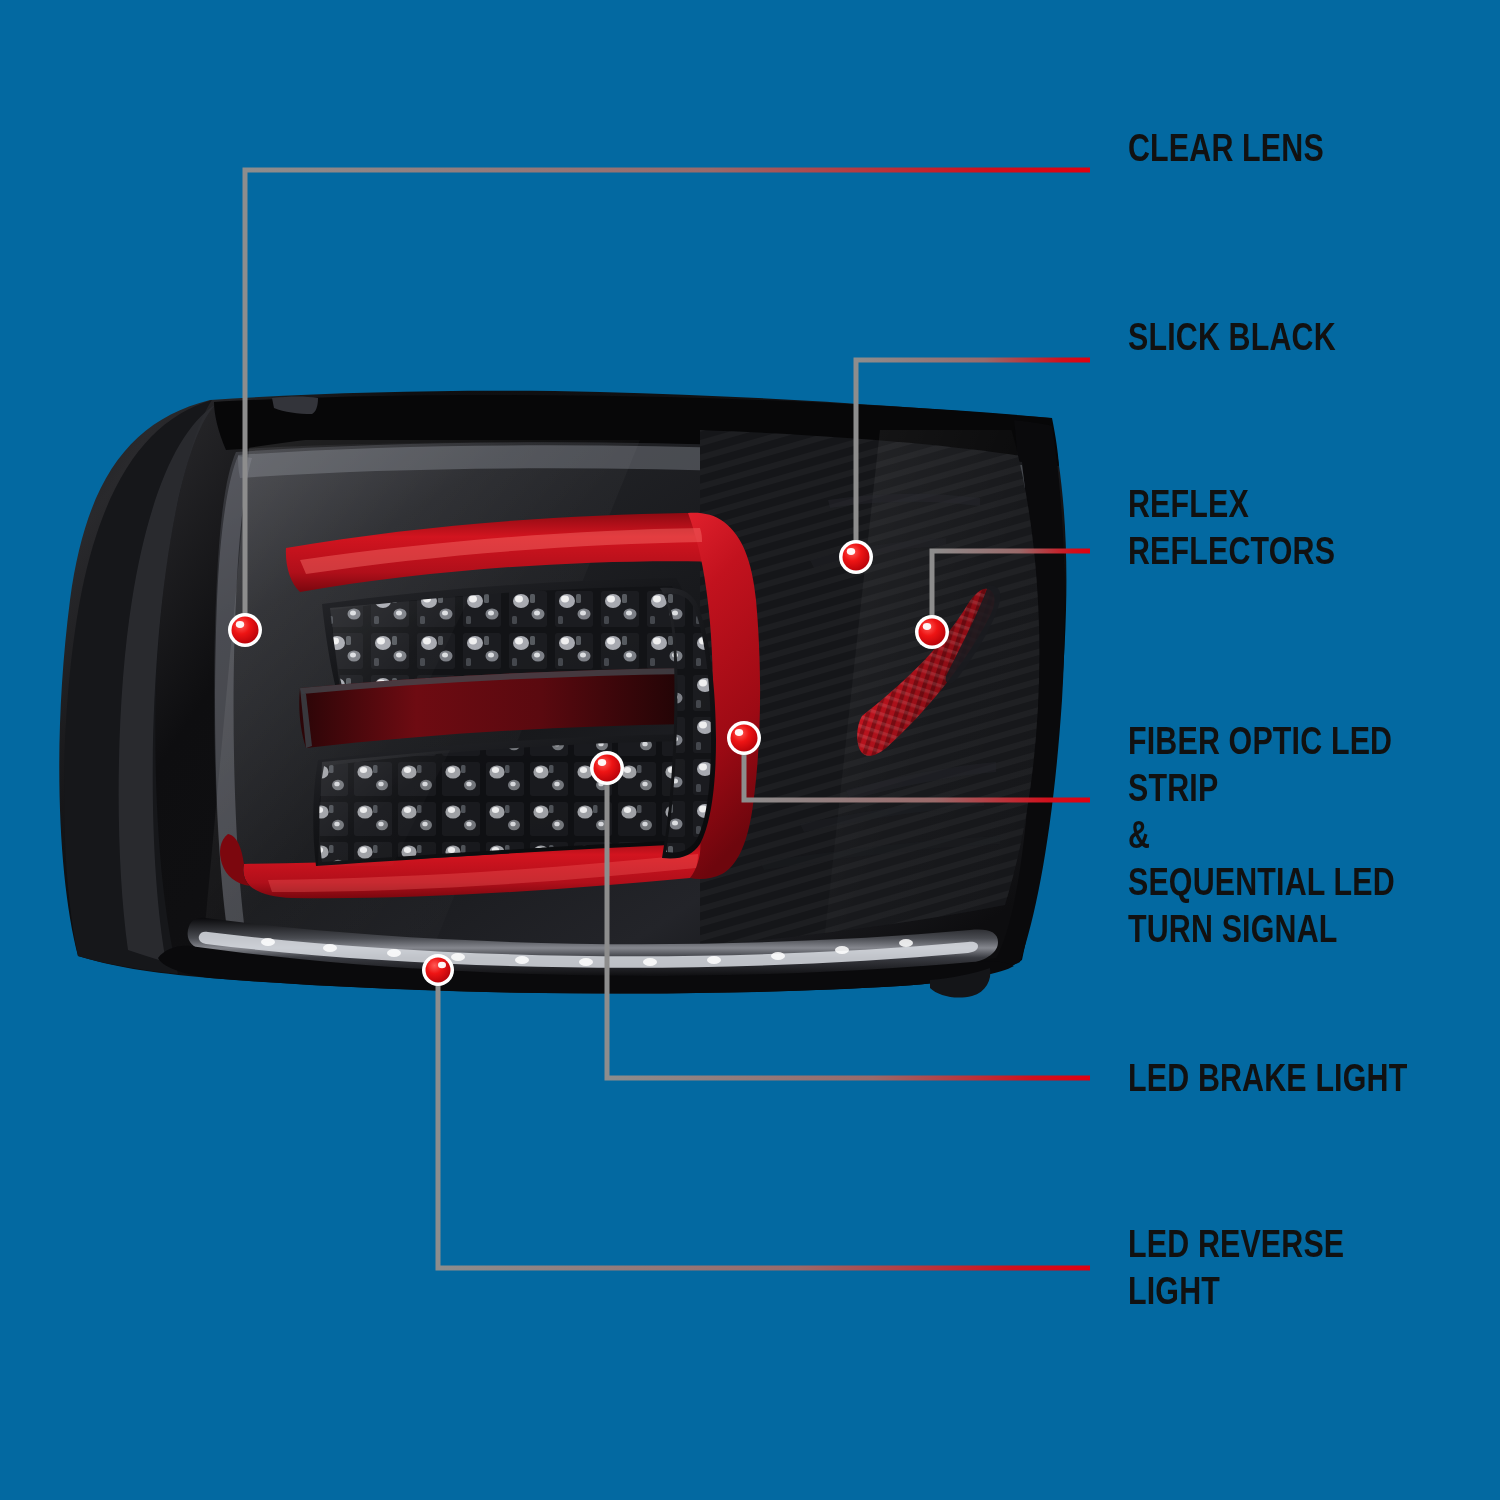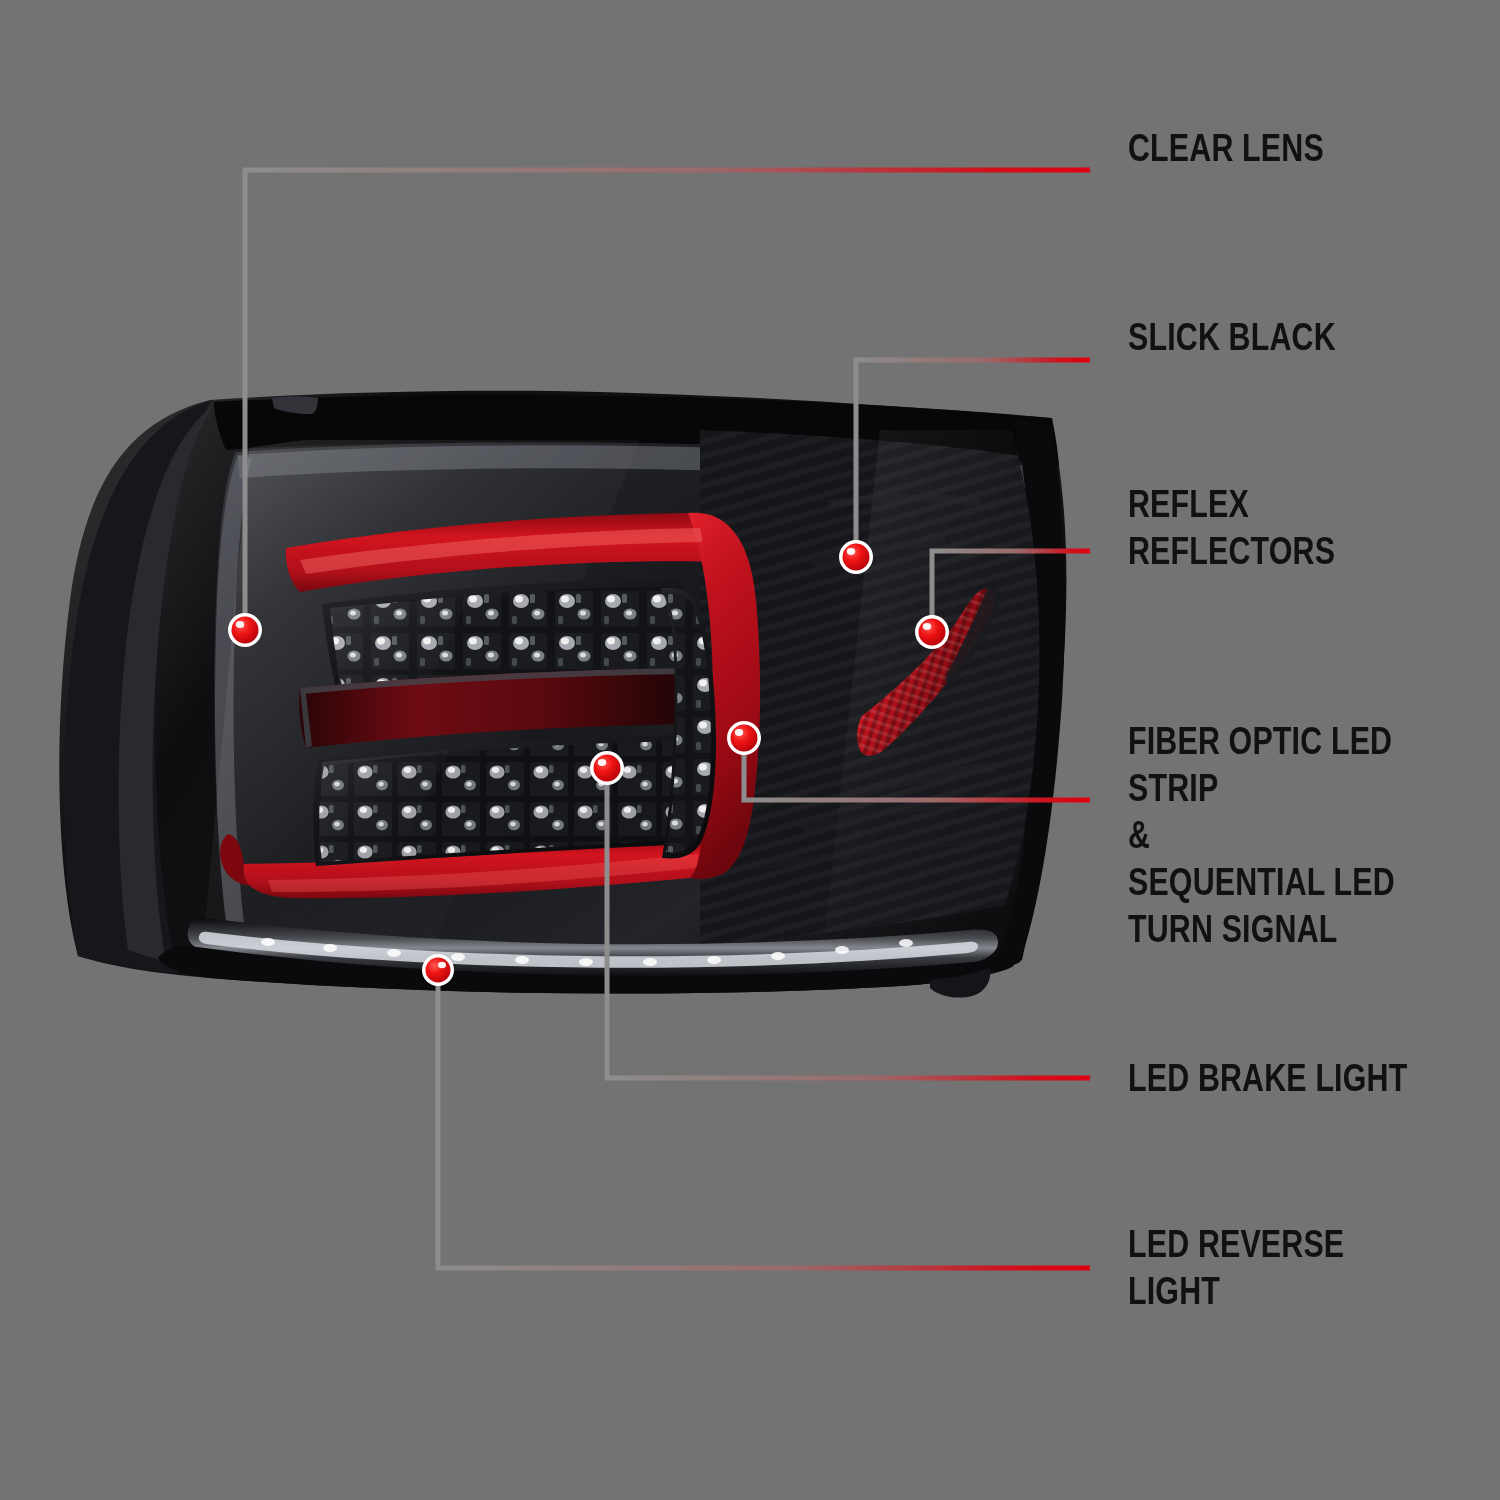--- a/index.html
+++ b/index.html
@@ -1,18 +1,18 @@
 <!DOCTYPE html>
 <html><head>
 <meta charset="utf-8">
 <style>
   html,body{margin:0;padding:0;background:#ffffff;}
   body{width:1500px;height:1500px;overflow:hidden;
        font-family:"Liberation Sans","DejaVu Sans",sans-serif;}
-  #stage{position:relative;width:1500px;height:1500px;background:#737373;}
+  #stage{position:relative;width:1500px;height:1500px;background:#0369a1;}
 
   
   .callout-label{
     position:absolute;
     color:#111111;
     font-weight:700;
     font-size:38px;
     letter-spacing:.2px;
     line-height:47px;
     white-space:pre-line;

